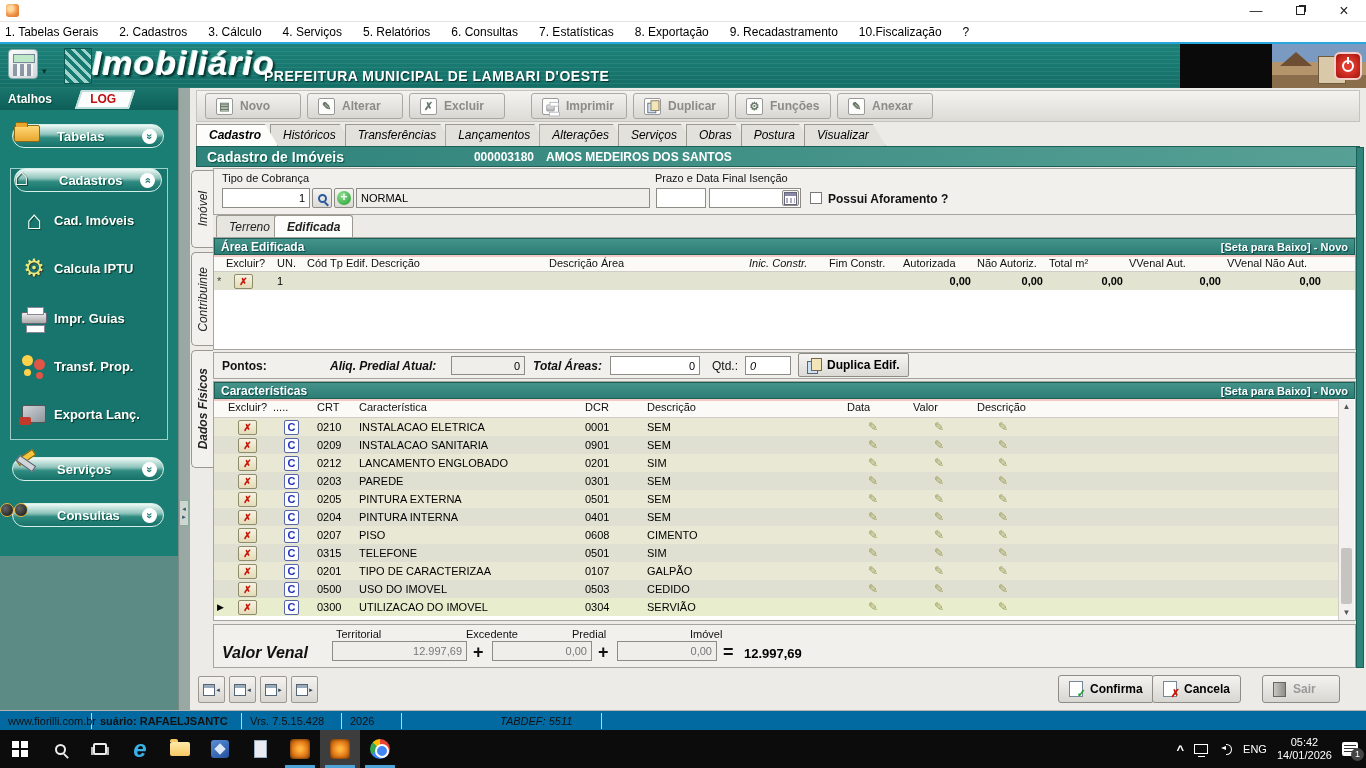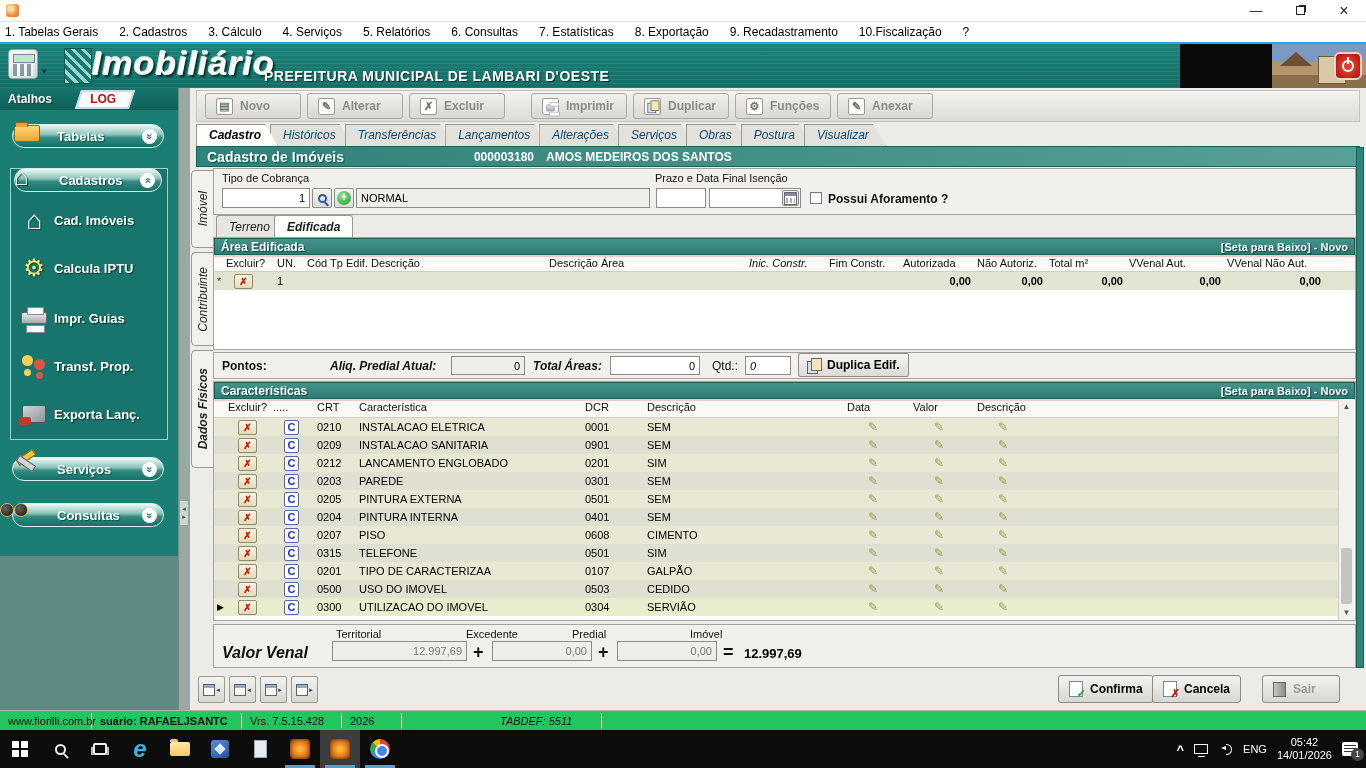--- a/index.html
+++ b/index.html
@@ -86,21 +86,21 @@
 
   
   .content-bg { left:190px; top:88px; width:1176px; height:622px; background:#ecebe7; }
   .toolbar { left:196px; top:90px; width:1164px; height:32px; background:linear-gradient(180deg,#f4f3f0,#dddbd6); border:1px solid #c5c3bd; display:flex; align-items:center; gap:6px; padding-left:8px; }
   .tbtn { height:26px; min-width:96px; display:flex; align-items:center; gap:7px; padding:0 10px; background:linear-gradient(180deg,#f2f1ee,#d9d7d2); border:1px solid #aaa8a2; border-radius:3px; color:#8b8b88; font-weight:bold; font-size:12px; }
   .tbtn .tico { width:17px; height:17px; background:#fdfdfb; border:1px solid #999; border-radius:2px; display:flex; align-items:center; justify-content:center; font-size:11px; color:#6a7a6a; }
   .tsep { width:14px; }
 
   
   .tabs { left:196px; top:124px; width:1164px; height:22px; display:flex; }
-  .tab { height:22px; padding:3px 16px 0 12px; font-style:italic; font-size:12px; color:#0c4a6e; background:#e3e1dc; border:1px solid #9a988f; border-bottom:none; clip-path:polygon(0 0, calc(100% - 13px) 0, 100% 100%, 0 100%); margin-right:-8px; }
+  .tab { height:22px; padding:3px 16px 0 12px; font-style:italic; font-size:12px; color:#000000; background:#e3e1dc; border:1px solid #9a988f; border-bottom:none; clip-path:polygon(0 0, calc(100% - 13px) 0, 100% 100%, 0 100%); margin-right:-8px; }
   .tab.active { background:#fdfdfb; font-weight:bold; color:#000; z-index:5; position:relative; }
 
   .record-bar { left:196px; top:146px; width:1164px; height:21px; background:linear-gradient(90deg,#2e837a,#4d9densitye);
       background:linear-gradient(90deg,#2e837a,#57a095); display:flex; align-items:center; border:1px solid #1d6058; }
   .record-title { color:#fff; font-weight:bold; font-size:14px; margin-left:10px; text-shadow:1px 1px 1px #054; }
   .record-code { color:#fff; font-weight:bold; font-size:12px; margin-left:130px; }
   .record-owner { color:#fff; font-weight:bold; font-size:12px; margin-left:12px; }
 
   
   .vtab { position:absolute; left:191px; width:22px; background:#f2f1ed; border:1px solid #9a988f; border-right:none; border-radius:5px 0 0 5px; display:flex; align-items:center; justify-content:center; }
@@ -164,21 +164,21 @@
   .mini-table { width:12px; height:12px; background:#fff; border:1px solid #567; position:relative; }
   .mini-table::before { content:""; position:absolute; left:0; top:0; width:100%; height:3px; background:#9ab; }
   .nav-arr { font-size:7px; color:#345; }
   .foot-btn { position:absolute; height:28px; display:flex; align-items:center; gap:7px; padding:0 10px; background:linear-gradient(180deg,#f4f3f0,#d8d6d1); border:1px solid #8e8c86; border-radius:3px; font-weight:bold; font-size:12px; color:#000; }
   .foot-btn.disabled { color:#999; }
   .page-ico { width:14px; height:16px; background:#fff; border:1px solid #789; position:relative; font-size:11px; font-weight:bold; }
   .page-ico .ov { position:absolute; right:-4px; bottom:-4px; }
   .door-ico { width:13px; height:15px; background:linear-gradient(90deg,#c9c7c2,#8f8d88); border:1px solid #666; }
 
   
-  .statusbar { left:0; top:710px; width:1366px; height:20px; background:#22c55e; border-top:1px solid #b5b3ae; display:flex; align-items:center; font-size:11px; color:#111; }
+  .statusbar { left:0; top:710px; width:1366px; height:20px; background:#0369a1; border-top:1px solid #b5b3ae; display:flex; align-items:center; font-size:11px; color:#111; }
   .sseg { padding:0 8px; border-right:1px solid #d0cec9; height:16px; line-height:16px; white-space:nowrap; }
 
   
   .taskbar { left:0; top:730px; width:1366px; height:38px; background:#0c0c0c; display:flex; align-items:center; }
   .tb-ico { width:40px; height:38px; display:flex; align-items:center; justify-content:center; position:relative; }
   .tb-ico.active::after { content:""; position:absolute; left:5px; bottom:0; width:30px; height:3px; background:#4da3d8; }
   .tb-ico.focused { background:#3d3d3d; }
   .win-logo { width:16px; height:16px; display:grid; grid-template-columns:7px 7px; grid-template-rows:7px 7px; gap:2px; }
   .win-logo i { background:#fff; }
   .search-glyph { width:11px; height:11px; border:2px solid #eee; border-radius:50%; position:relative; }

